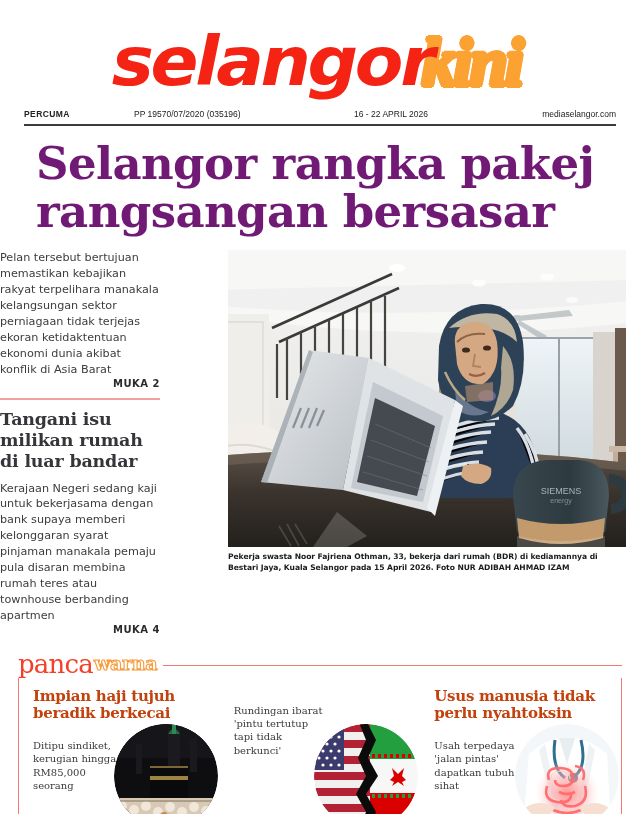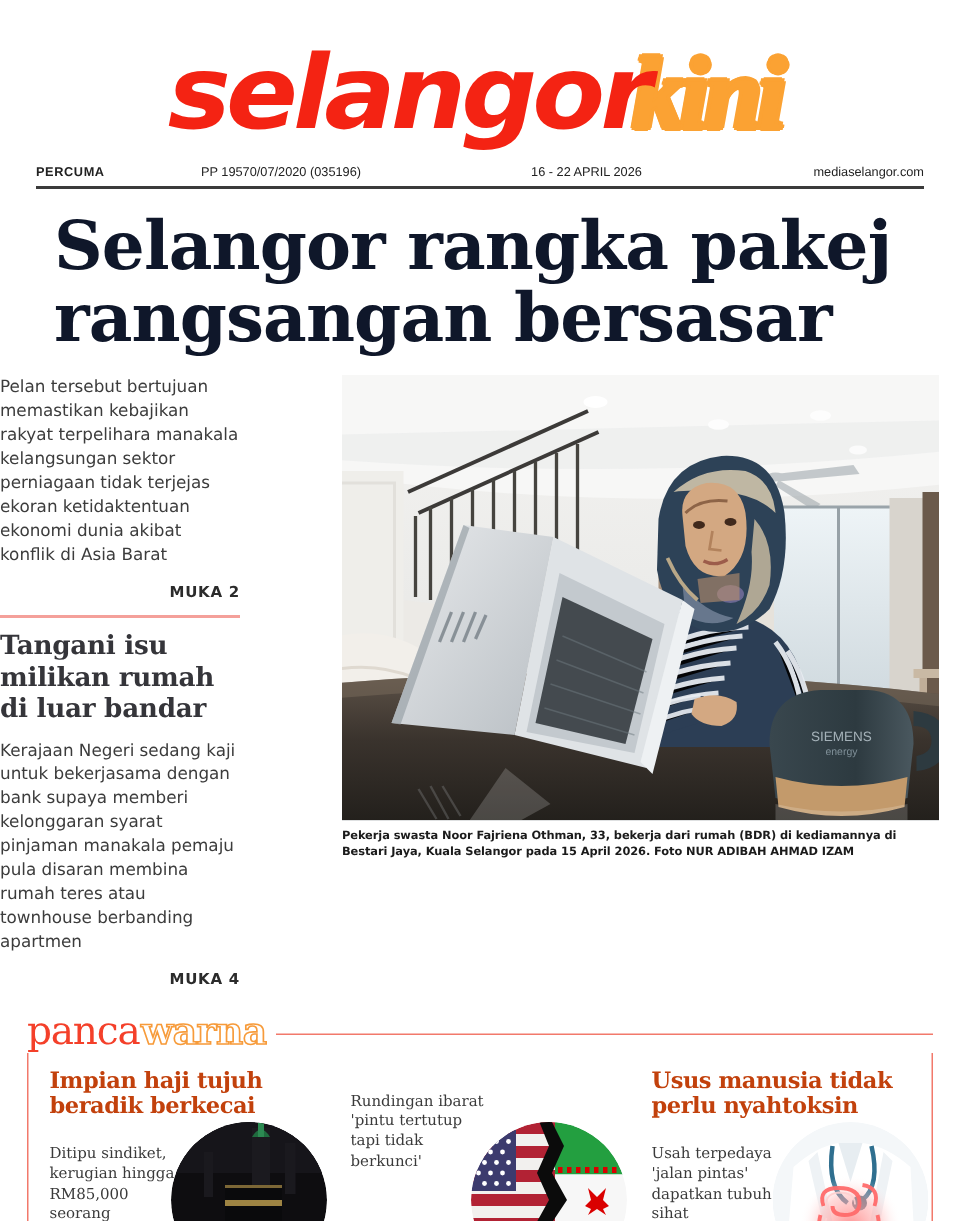--- a/index.html
+++ b/index.html
@@ -85,21 +85,21 @@
     width: 120px;
   }
 
   
   .headline {
     margin: 14px 20px 0 36px;
     font-family: "DejaVu Serif", "Liberation Serif", serif;
     font-weight: bold;
     font-size: 45px;
     line-height: 1.07;
-    color: #0f172a;
+    color: #701a75;
     letter-spacing: -0.6px;
   }
 
   
   .content {
     display: flex;
     margin: 14px 14px 0 0;
   }
   .left-col {
     width: 172px;
@@ -117,21 +117,20 @@
     line-height: 1.42;
     color: #3c3c3c;
     font-family: "DejaVu Sans", sans-serif;
   }
   .muka {
     text-align: right;
     font-weight: bold;
     font-size: 10px;
     letter-spacing: 0.5px;
     color: #2b2b2b;
-    margin-top: 12px;
     font-family: "DejaVu Sans", sans-serif;
   }
   .rule-salmon {
     border: 0;
     border-top: 2px solid #F4A09A;
     margin: 9px 0 9px 0;
   }
   .sub-headline {
     font-family: "DejaVu Serif", "Liberation Serif", serif;
     font-size: 17.5px;
@@ -175,21 +174,21 @@
     font-family: "DejaVu Serif", "Liberation Serif", serif;
     font-weight: normal;
     font-size: 26px;
     color: #F4402A;
     letter-spacing: -0.8px;
     line-height: 1;
   }
   .warna-word {
     font-family: "DejaVu Serif", "Liberation Serif", serif;
     font-weight: bold;
-    font-size: 25px;
+    font-size: 19px;
     color: #ffffff;
     -webkit-text-stroke: 1.1px #F79B3A;
     letter-spacing: -0.3px;
     line-height: 1;
     margin-left: 1px;
     text-align: right;
   }
   .panca-line {
     flex: 1;
     height: 1px;

